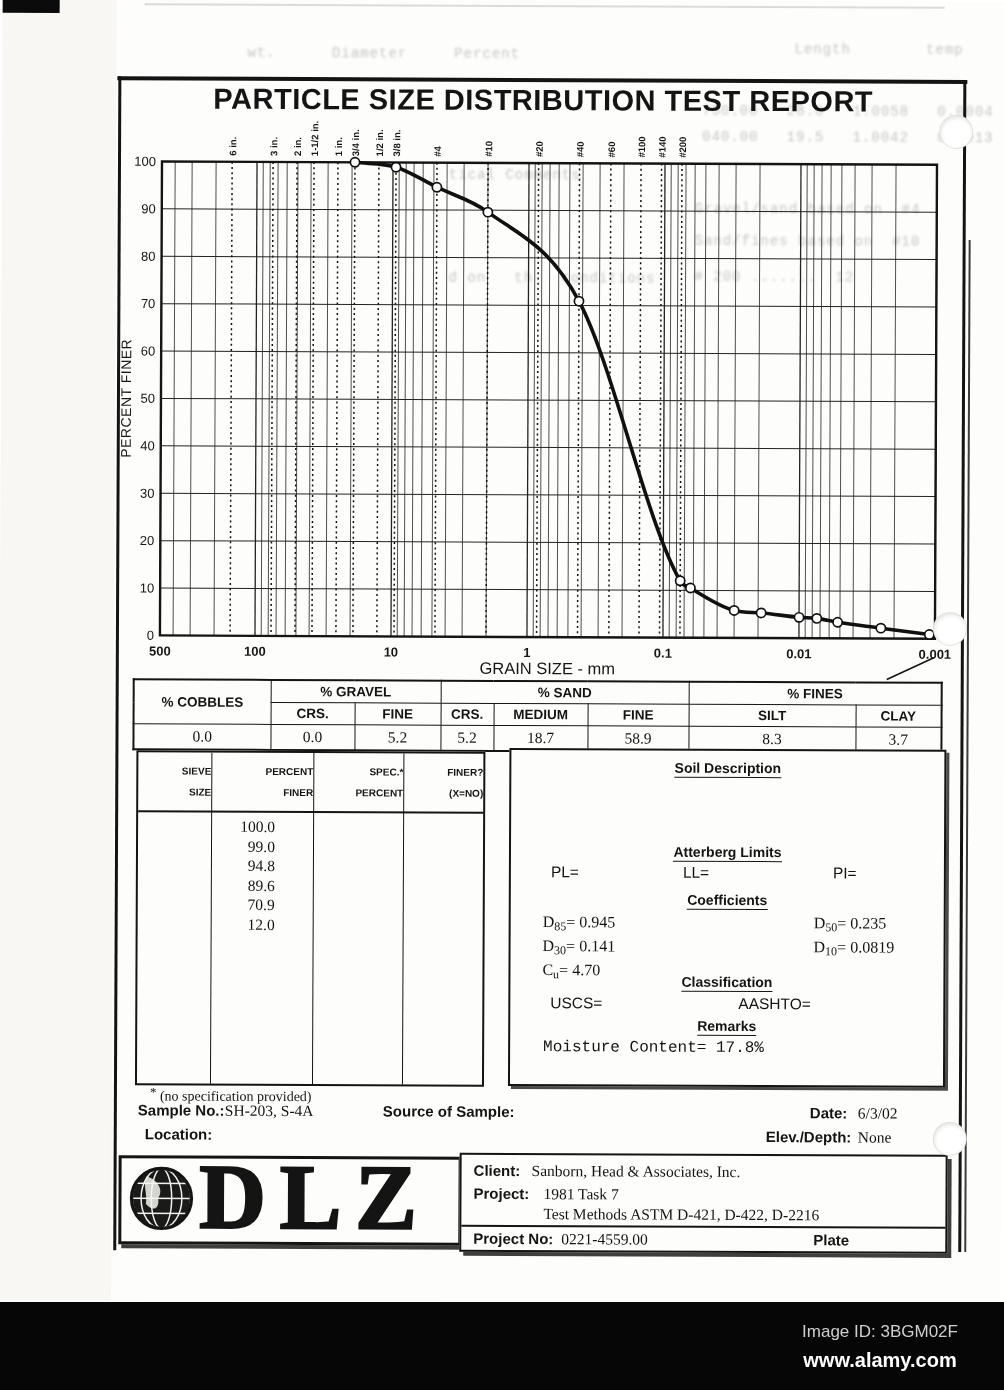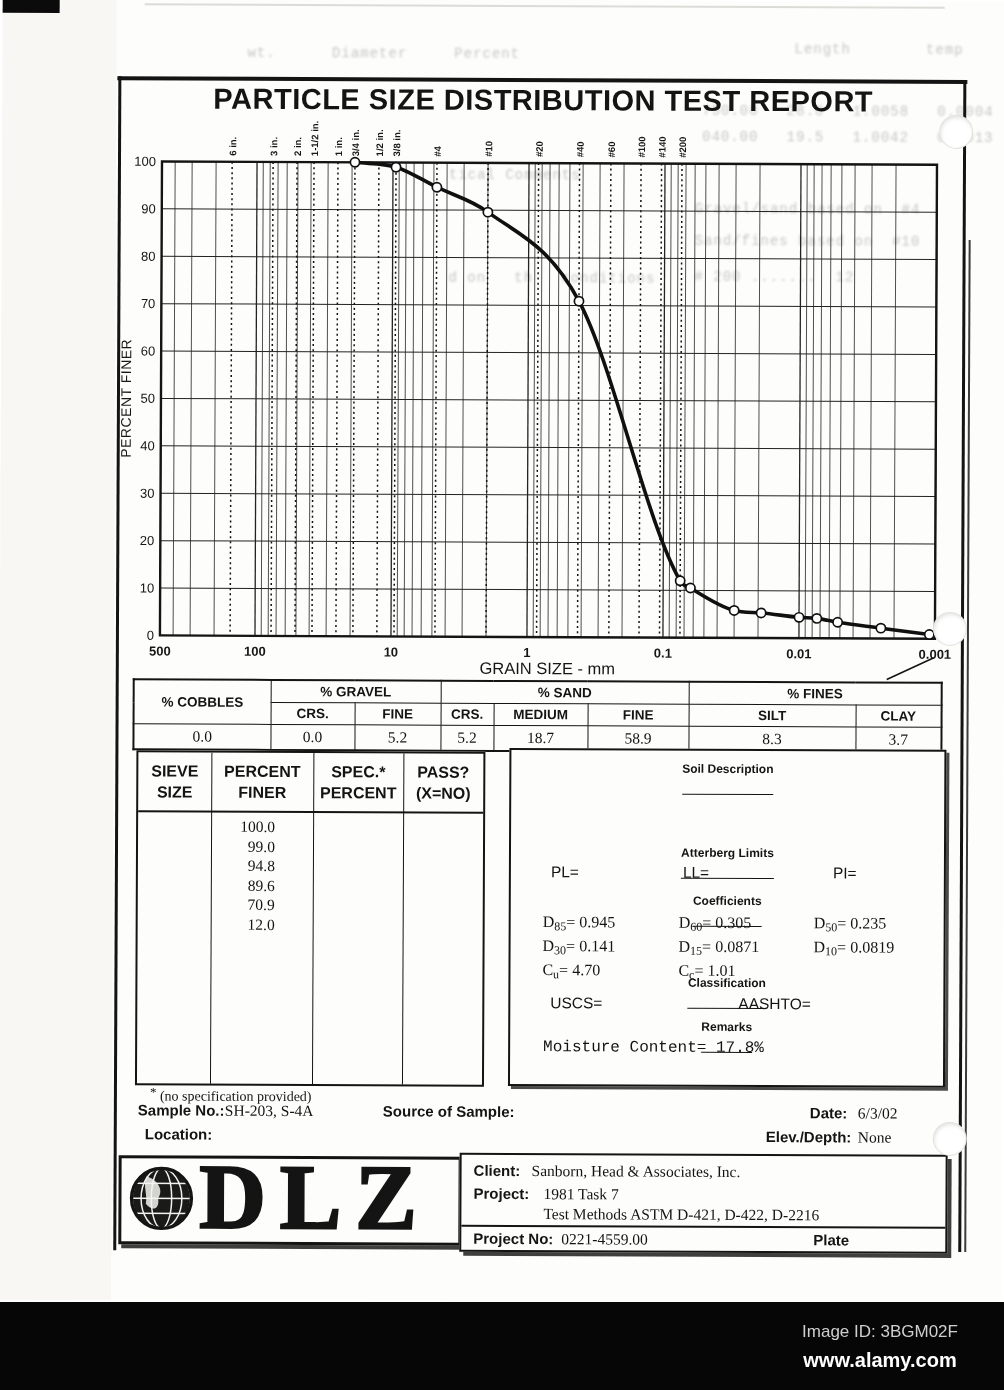--- a/index.html
+++ b/index.html
@@ -32,29 +32,29 @@
     width:808px;background:#fdfdfb;}
   table.fractions td{border:1.6px solid #141414;text-align:center;padding:0;overflow:hidden;}
   table.fractions{border:2.5px solid #141414;}
   td.fh{font-size:13.5px;font-weight:bold;height:21px;}
   td.fv{font-family:"Liberation Serif",serif;font-size:15.5px;height:24px;margin-left:30px;}
 
   
   .sievebox{left:137px;top:752px;width:345px;height:331px;border:2.4px solid #141414;background:#fdfdfb;}
   .sievebox .vline{position:absolute;top:0;bottom:0;width:1.4px;background:#141414;}
   .sievebox .hsep{position:absolute;left:0;right:0;top:58px;height:2.4px;background:#141414;}
-  .shcell{position:absolute;top:8px;text-align:center;font-weight:bold;font-size:16px;line-height:21px;}
+  .shcell{position:absolute;top:8px;text-align:right;font-weight:bold;font-size:10px;line-height:21px;}
   .scol{position:absolute;top:64px;font-family:"Liberation Serif",serif;font-size:15.5px;
     line-height:19.5px;text-align:right;}
 
   
   .soilbox{left:510px;top:748px;width:433px;height:334px;border:2.4px solid #141414;background:#fdfdfb;
     box-shadow:3px 3px 0 #4a4a48;}
   .center-row{position:absolute;left:0;right:0;text-align:center;}
-  .hd{font-size:12px;font-weight:bold;border-bottom:1.6px solid #141414;padding-bottom:18px;}
+  .hd{font-size:14px;font-weight:bold;border-bottom:1.6px solid #141414;padding-bottom:1px;}
   .lab{position:absolute;font-size:15.5px;}
   .serif{font-family:Liberation Mono, monospace;}
   .coefcol{position:absolute;font-family:"Liberation Serif",serif;font-size:16px;line-height:20px;}
   sub{font-size:12px;vertical-align:-3px;}
 
   .footnote{left:152px;top:1086px;font-family:"Liberation Serif",serif;font-size:14px;}
   .footnote .star{vertical-align:4px;font-size:13px;}
 
   .blab{position:absolute;font-size:15px;font-weight:bold;}
   .bval{position:absolute;font-family:"Liberation Serif",serif;font-size:15.5px;}
@@ -287,21 +287,21 @@
     </div>
     <div class="shcell" style="left:73px;width:102px">
       <div>PERCENT</div>
         <div>FINER</div>
     </div>
     <div class="shcell" style="left:175px;width:90px">
       <div>SPEC.*</div>
         <div>PERCENT</div>
     </div>
     <div class="shcell" style="left:265px;width:80px">
-      <div>PASS?</div>
+      <div>FINER?</div>
         <div>(X=NO)</div>
     </div>
     <div class="scol" id="sieve-percents" style="left:75px;width:62px">
         <div>100.0</div>
         <div>99.0</div>
         <div>94.8</div>
         <div>89.6</div>
         <div>70.9</div>
         <div>12.0</div>
       </div>
@@ -311,25 +311,20 @@
     <div class="center-row" style="top:8px"><span class="hd">Soil Description</span></div>
     <div class="center-row" style="top:92px"><span class="hd">Atterberg Limits</span></div>
     <span class="lab" style="left:40px;top:113px">PL=</span>
     <span class="lab" style="left:172px;top:113px">LL=</span>
     <span class="lab" style="left:322px;top:113px">PI=</span>
     <div class="center-row" style="top:140px"><span class="hd">Coefficients</span></div>
     <div class="coefcol" id="coef0" style="left:32px;top:162px">
         <div><span>D</span><sub>85</sub><span>=  0.945</span></div>
         <div><span>D</span><sub>30</sub><span>=  0.141</span></div>
         <div><span>C</span><sub>u</sub><span>=  4.70</span></div>
-      </div>
-    <div class="coefcol" id="coef1" style="left:168px;top:162px">
-        <div><span>D</span><sub>60</sub><span>=  0.305</span></div>
-        <div><span>D</span><sub>15</sub><span>=  0.0871</span></div>
-        <div><span>C</span><sub>c</sub><span>=  1.01</span></div>
       </div>
     <div class="coefcol" id="coef2" style="left:303px;top:162px">
         <div><span>D</span><sub>50</sub><span>=  0.235</span></div>
         <div><span>D</span><sub>10</sub><span>=  0.0819</span></div>
       </div>
     <div class="center-row" style="top:222px"><span class="hd">Classification</span></div>
     <span class="lab" style="left:40px;top:244px">USCS=</span>
     <span class="lab" style="left:228px;top:244px">AASHTO=</span>
     <div class="center-row" style="top:266px"><span class="hd">Remarks</span></div>
     <span class="lab serif" style="left:33px;top:288px;font-size:16px">Moisture Content= 17.8%</span>

